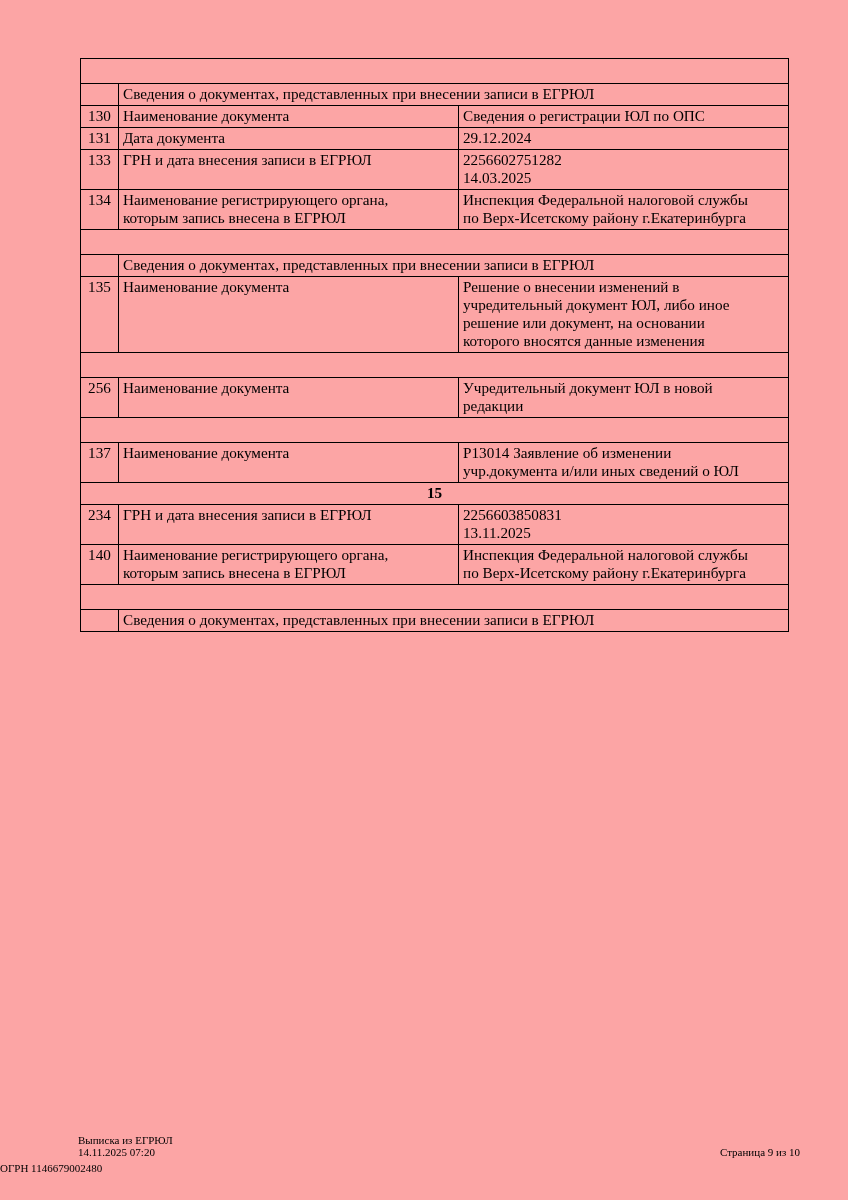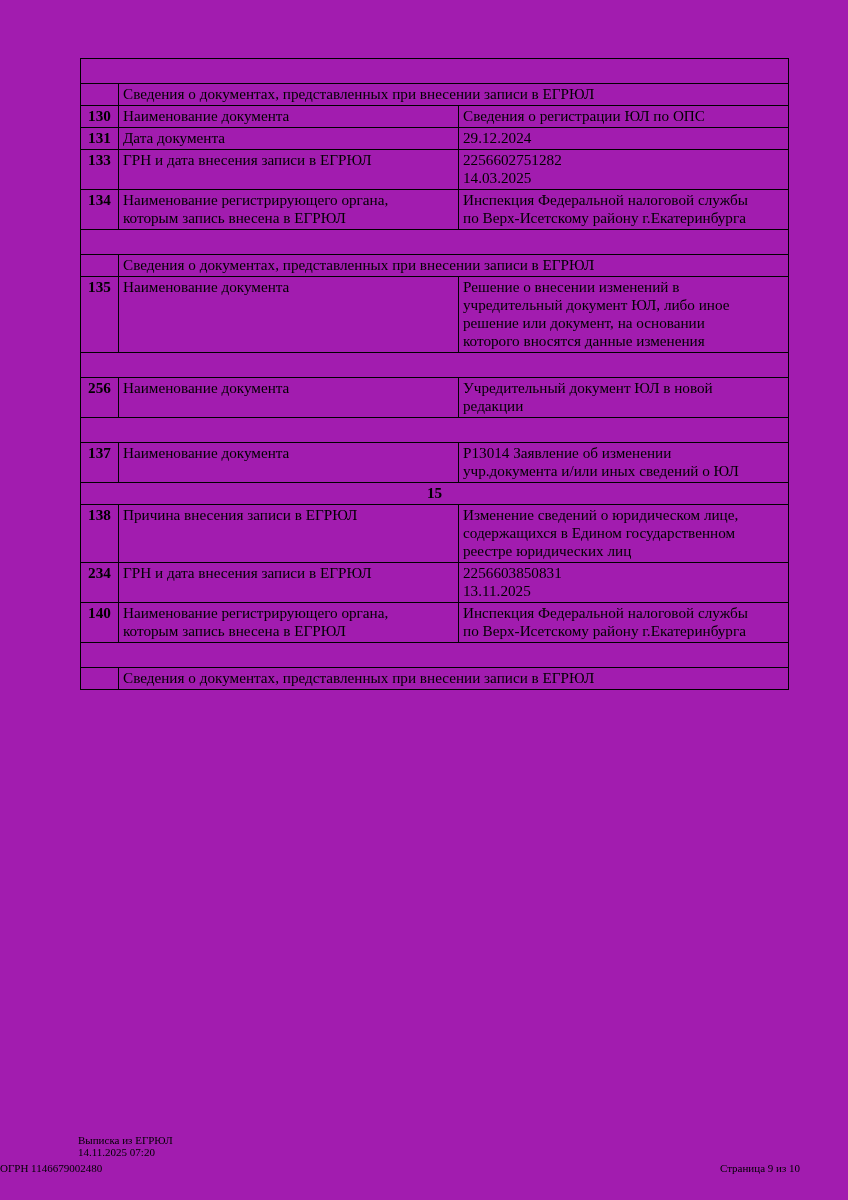--- a/index.html
+++ b/index.html
@@ -1,20 +1,20 @@
 <!DOCTYPE html>
 <html><head>
 <meta charset="utf-8">
 <style>
   html, body { margin: 0; padding: 0; background: #ffffff; }
   .page {
     position: relative;
     width: 848px;
     height: 1200px;
-    background: #a21caf;
+    background: #fca5a5;
     color: #000000;
     font-family: "Liberation Serif", "DejaVu Serif", serif;
     overflow: hidden;
   }
   table.egrul-table {
     position: absolute;
     left: 80px;
     top: 58px;
     width: 708px;
     border-collapse: collapse;
@@ -25,21 +25,20 @@
     vertical-align: top;
     font-size: 15.2px;
     line-height: 18px;
     padding: 1px 4px 2px 4px;
     word-wrap: break-word;
   }
   td.num-cell {
     text-align: center;
     padding-left: 1px;
     padding-right: 1px;
-    font-weight: bold;
   }
   td.label-cell, td.value-cell, td.hdr-cell {
     white-space: pre-line;
   }
   td.spacer-cell {
     height: 21px;
     padding: 0;
   }
   td.section-cell {
     text-align: center;
@@ -64,21 +63,20 @@
     top: 12px;
     width: 848px;
     text-align: left;
     margin-top: 16px;
   }
   .footer-right {
     position: absolute;
     right: 48px;
     top: 12px;
     text-align: right;
-    margin-top: 16px;
   }
 </style>
 </head>
 <body>
 
 <div class="page">
 
   <table class="egrul-table">
     <colgroup>
       <col style="width:38px">
@@ -146,27 +144,20 @@
         <tr>
           <td class="num-cell" colspan="1">137</td>
           <td class="label-cell" colspan="1">Наименование документа</td>
           <td class="value-cell" colspan="1">Р13014 Заявление об изменении
 учр.документа и/или иных сведений о ЮЛ</td>
         </tr>
         <tr>
           <td class="section-cell" colspan="3">15</td>
         </tr>
         <tr>
-          <td class="num-cell" colspan="1">138</td>
-          <td class="label-cell" colspan="1">Причина внесения записи в ЕГРЮЛ</td>
-          <td class="value-cell" colspan="1">Изменение сведений о юридическом лице,
-содержащихся в Едином государственном
-реестре юридических лиц</td>
-        </tr>
-        <tr>
           <td class="num-cell" colspan="1">234</td>
           <td class="label-cell" colspan="1">ГРН и дата внесения записи в ЕГРЮЛ</td>
           <td class="value-cell" colspan="1">2256603850831
 13.11.2025</td>
         </tr>
         <tr>
           <td class="num-cell" colspan="1">140</td>
           <td class="label-cell" colspan="1">Наименование регистрирующего органа,
 которым запись внесена в ЕГРЮЛ</td>
           <td class="value-cell" colspan="1">Инспекция Федеральной налоговой службы

